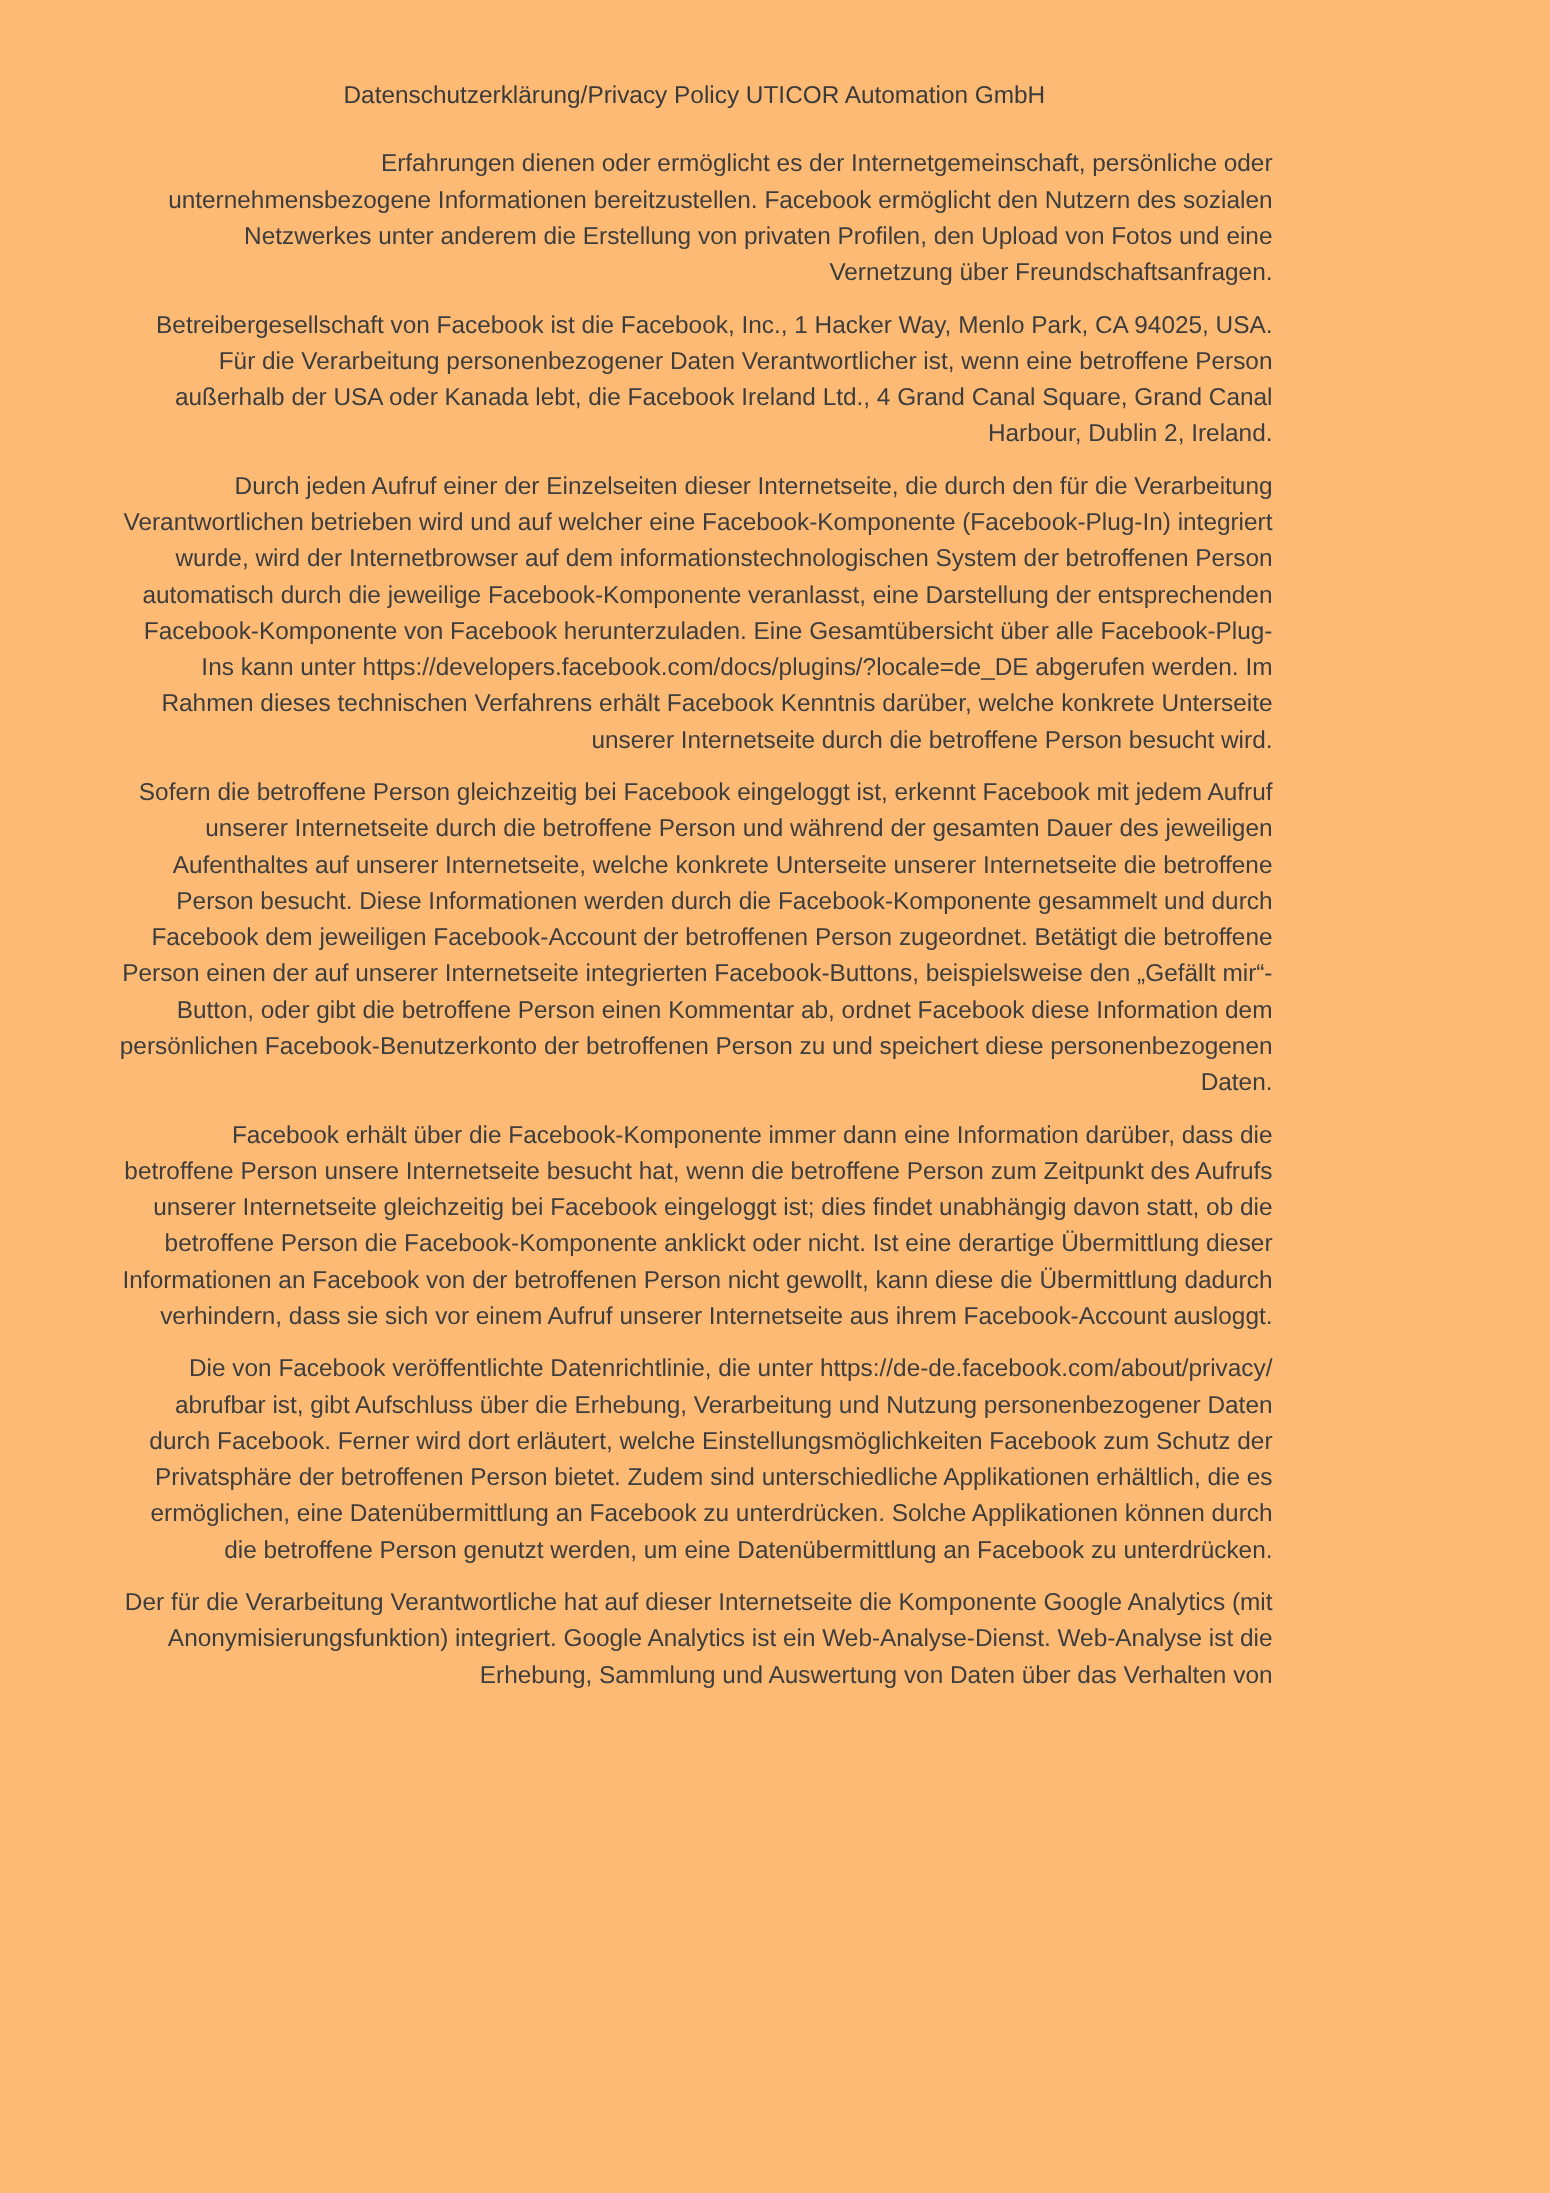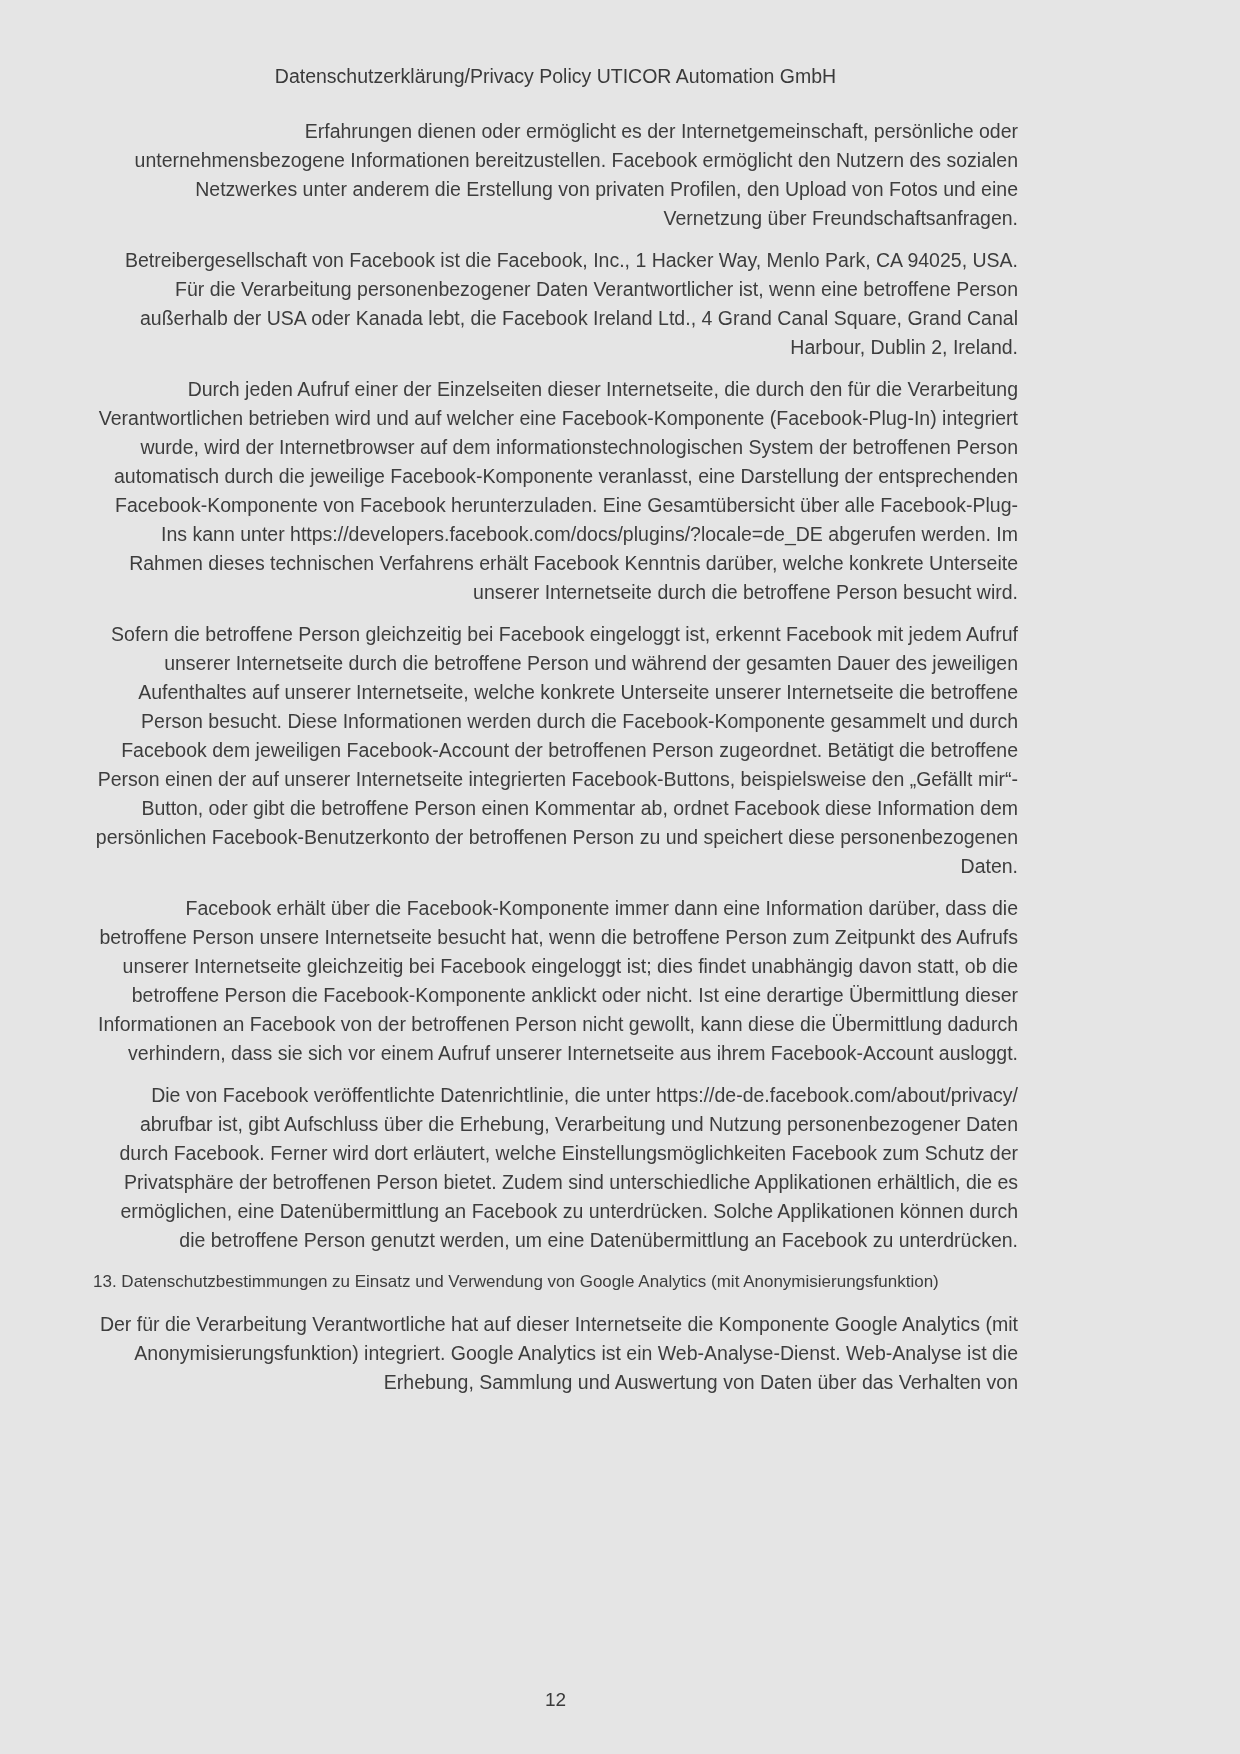--- a/index.html
+++ b/index.html
@@ -11,21 +11,21 @@
   body {
     width: 1240px;
     min-height: 1754px;
     font-family: "Liberation Sans", "DejaVu Sans", sans-serif;
     color: #3d3d3d;
   }
 
   .page {
     width: 1240px;
     min-height: 1754px;
-    background: #e5e5e5;
+    background: #fdba74;
     padding: 62px 222px 40px 93px;
     display: flex;
     flex-direction: column;
   }
 
   .doc-header {
     font-size: 19.5px;
     line-height: 29px;
     text-align: center;
     margin-bottom: 26px;
@@ -75,21 +75,19 @@
     <p>Betreibergesellschaft von Facebook ist die Facebook, Inc., 1 Hacker Way, Menlo Park, CA 94025, USA. Für die Verarbeitung personenbezogener Daten Verantwortlicher ist, wenn eine betroffene Person außerhalb der USA oder Kanada lebt, die Facebook Ireland Ltd., 4 Grand Canal Square, Grand Canal Harbour, Dublin 2, Ireland.</p>
 
     <p>Durch jeden Aufruf einer der Einzelseiten dieser Internetseite, die durch den für die Verarbeitung Verantwortlichen betrieben wird und auf welcher eine Facebook-Komponente (Facebook-Plug-In) integriert wurde, wird der Internetbrowser auf dem informationstechnologischen System der betroffenen Person automatisch durch die jeweilige Facebook-Komponente veranlasst, eine Darstellung der entsprechenden Facebook-Komponente von Facebook herunterzuladen. Eine Gesamtübersicht über alle Facebook-Plug-Ins kann unter https://developers.facebook.com/docs/plugins/?locale=de_DE abgerufen werden. Im Rahmen dieses technischen Verfahrens erhält Facebook Kenntnis darüber, welche konkrete Unterseite unserer Internetseite durch die betroffene Person besucht wird.</p>
 
     <p>Sofern die betroffene Person gleichzeitig bei Facebook eingeloggt ist, erkennt Facebook mit jedem Aufruf unserer Internetseite durch die betroffene Person und während der gesamten Dauer des jeweiligen Aufenthaltes auf unserer Internetseite, welche konkrete Unterseite unserer Internetseite die betroffene Person besucht. Diese Informationen werden durch die Facebook-Komponente gesammelt und durch Facebook dem jeweiligen Facebook-Account der betroffenen Person zugeordnet. Betätigt die betroffene Person einen der auf unserer Internetseite integrierten Facebook-Buttons, beispielsweise den „Gefällt mir“-Button, oder gibt die betroffene Person einen Kommentar ab, ordnet Facebook diese Information dem persönlichen Facebook-Benutzerkonto der betroffenen Person zu und speichert diese personenbezogenen Daten.</p>
 
     <p>Facebook erhält über die Facebook-Komponente immer dann eine Information darüber, dass die betroffene Person unsere Internetseite besucht hat, wenn die betroffene Person zum Zeitpunkt des Aufrufs unserer Internetseite gleichzeitig bei Facebook eingeloggt ist; dies findet unabhängig davon statt, ob die betroffene Person die Facebook-Komponente anklickt oder nicht. Ist eine derartige Übermittlung dieser Informationen an Facebook von der betroffenen Person nicht gewollt, kann diese die Übermittlung dadurch verhindern, dass sie sich vor einem Aufruf unserer Internetseite aus ihrem Facebook-Account ausloggt.</p>
 
     <p>Die von Facebook veröffentlichte Datenrichtlinie, die unter https://de-de.facebook.com/about/privacy/ abrufbar ist, gibt Aufschluss über die Erhebung, Verarbeitung und Nutzung personenbezogener Daten durch Facebook. Ferner wird dort erläutert, welche Einstellungsmöglichkeiten Facebook zum Schutz der Privatsphäre der betroffenen Person bietet. Zudem sind unterschiedliche Applikationen erhältlich, die es ermöglichen, eine Datenübermittlung an Facebook zu unterdrücken. Solche Applikationen können durch die betroffene Person genutzt werden, um eine Datenübermittlung an Facebook zu unterdrücken.</p>
 
-    <h2 class="section-heading">13. Datenschutzbestimmungen zu Einsatz und Verwendung von Google Analytics (mit Anonymisierungsfunktion)</h2>
 
     <p>Der für die Verarbeitung Verantwortliche hat auf dieser Internetseite die Komponente Google Analytics (mit Anonymisierungsfunktion) integriert. Google Analytics ist ein Web-Analyse-Dienst. Web-Analyse ist die Erhebung, Sammlung und Auswertung von Daten über das Verhalten von</p>
 
   </div>
 
-  <div class="page-number">12</div>
 
 </div>
 
 </body></html>

